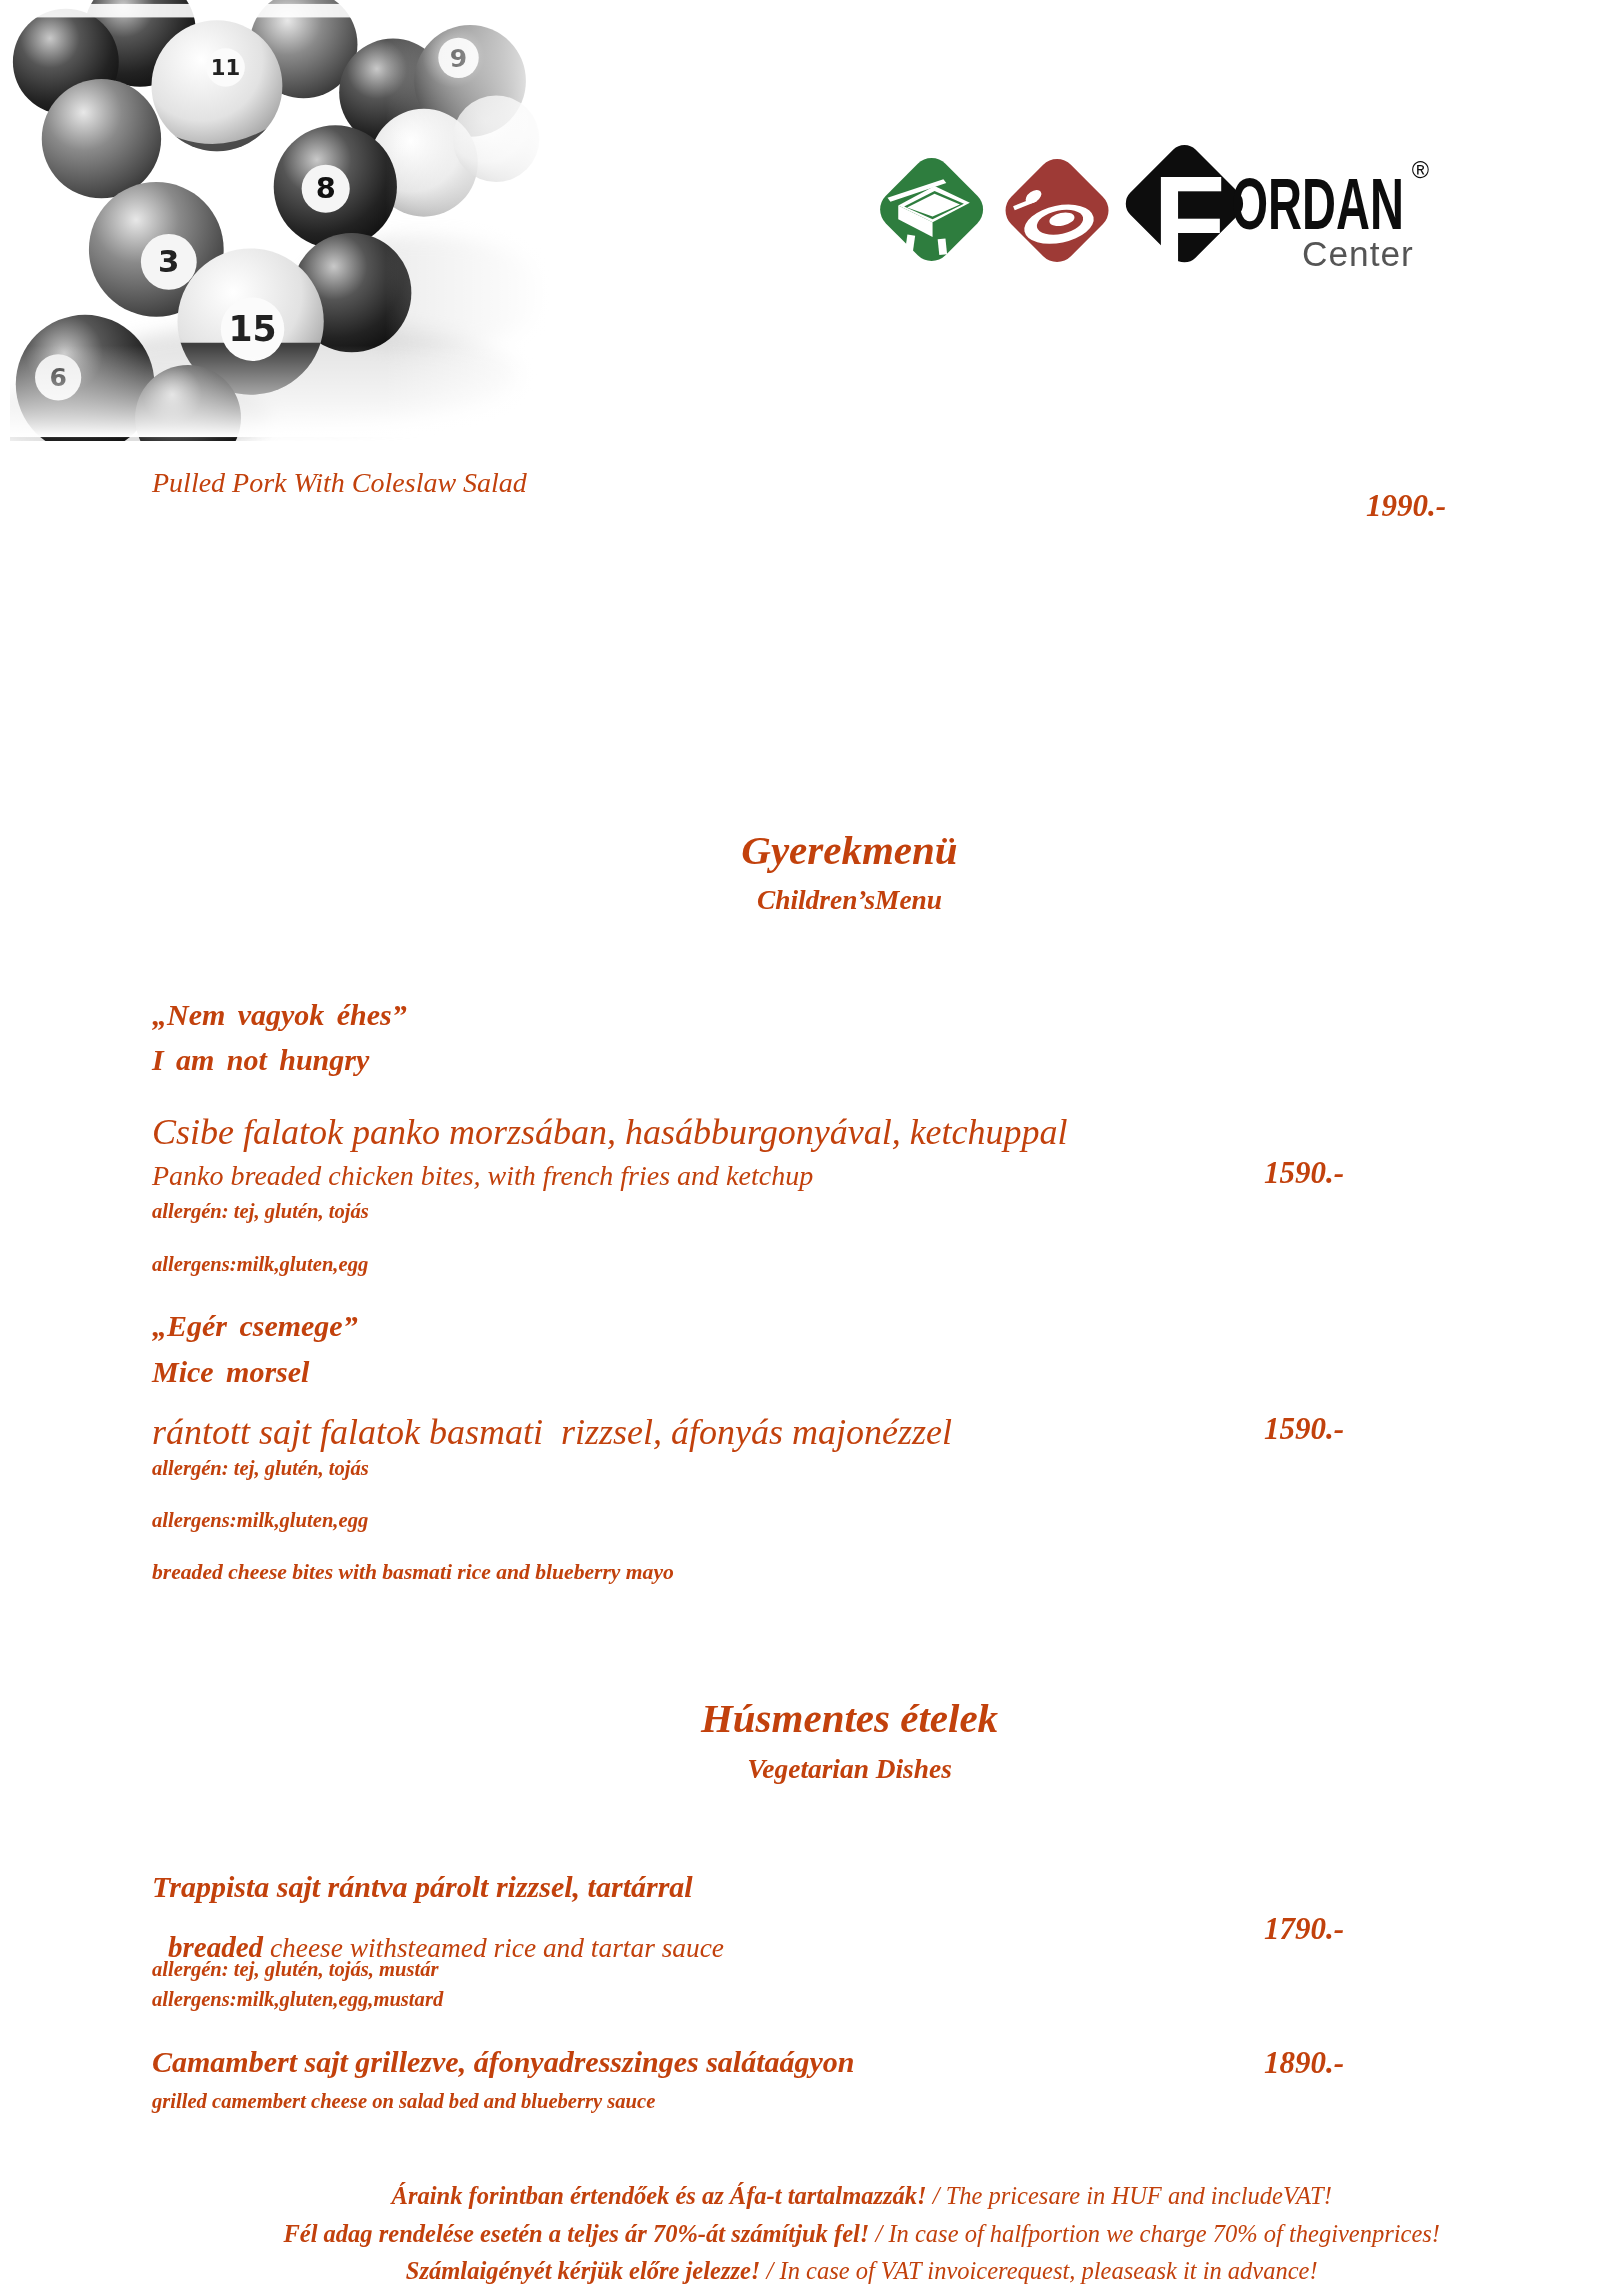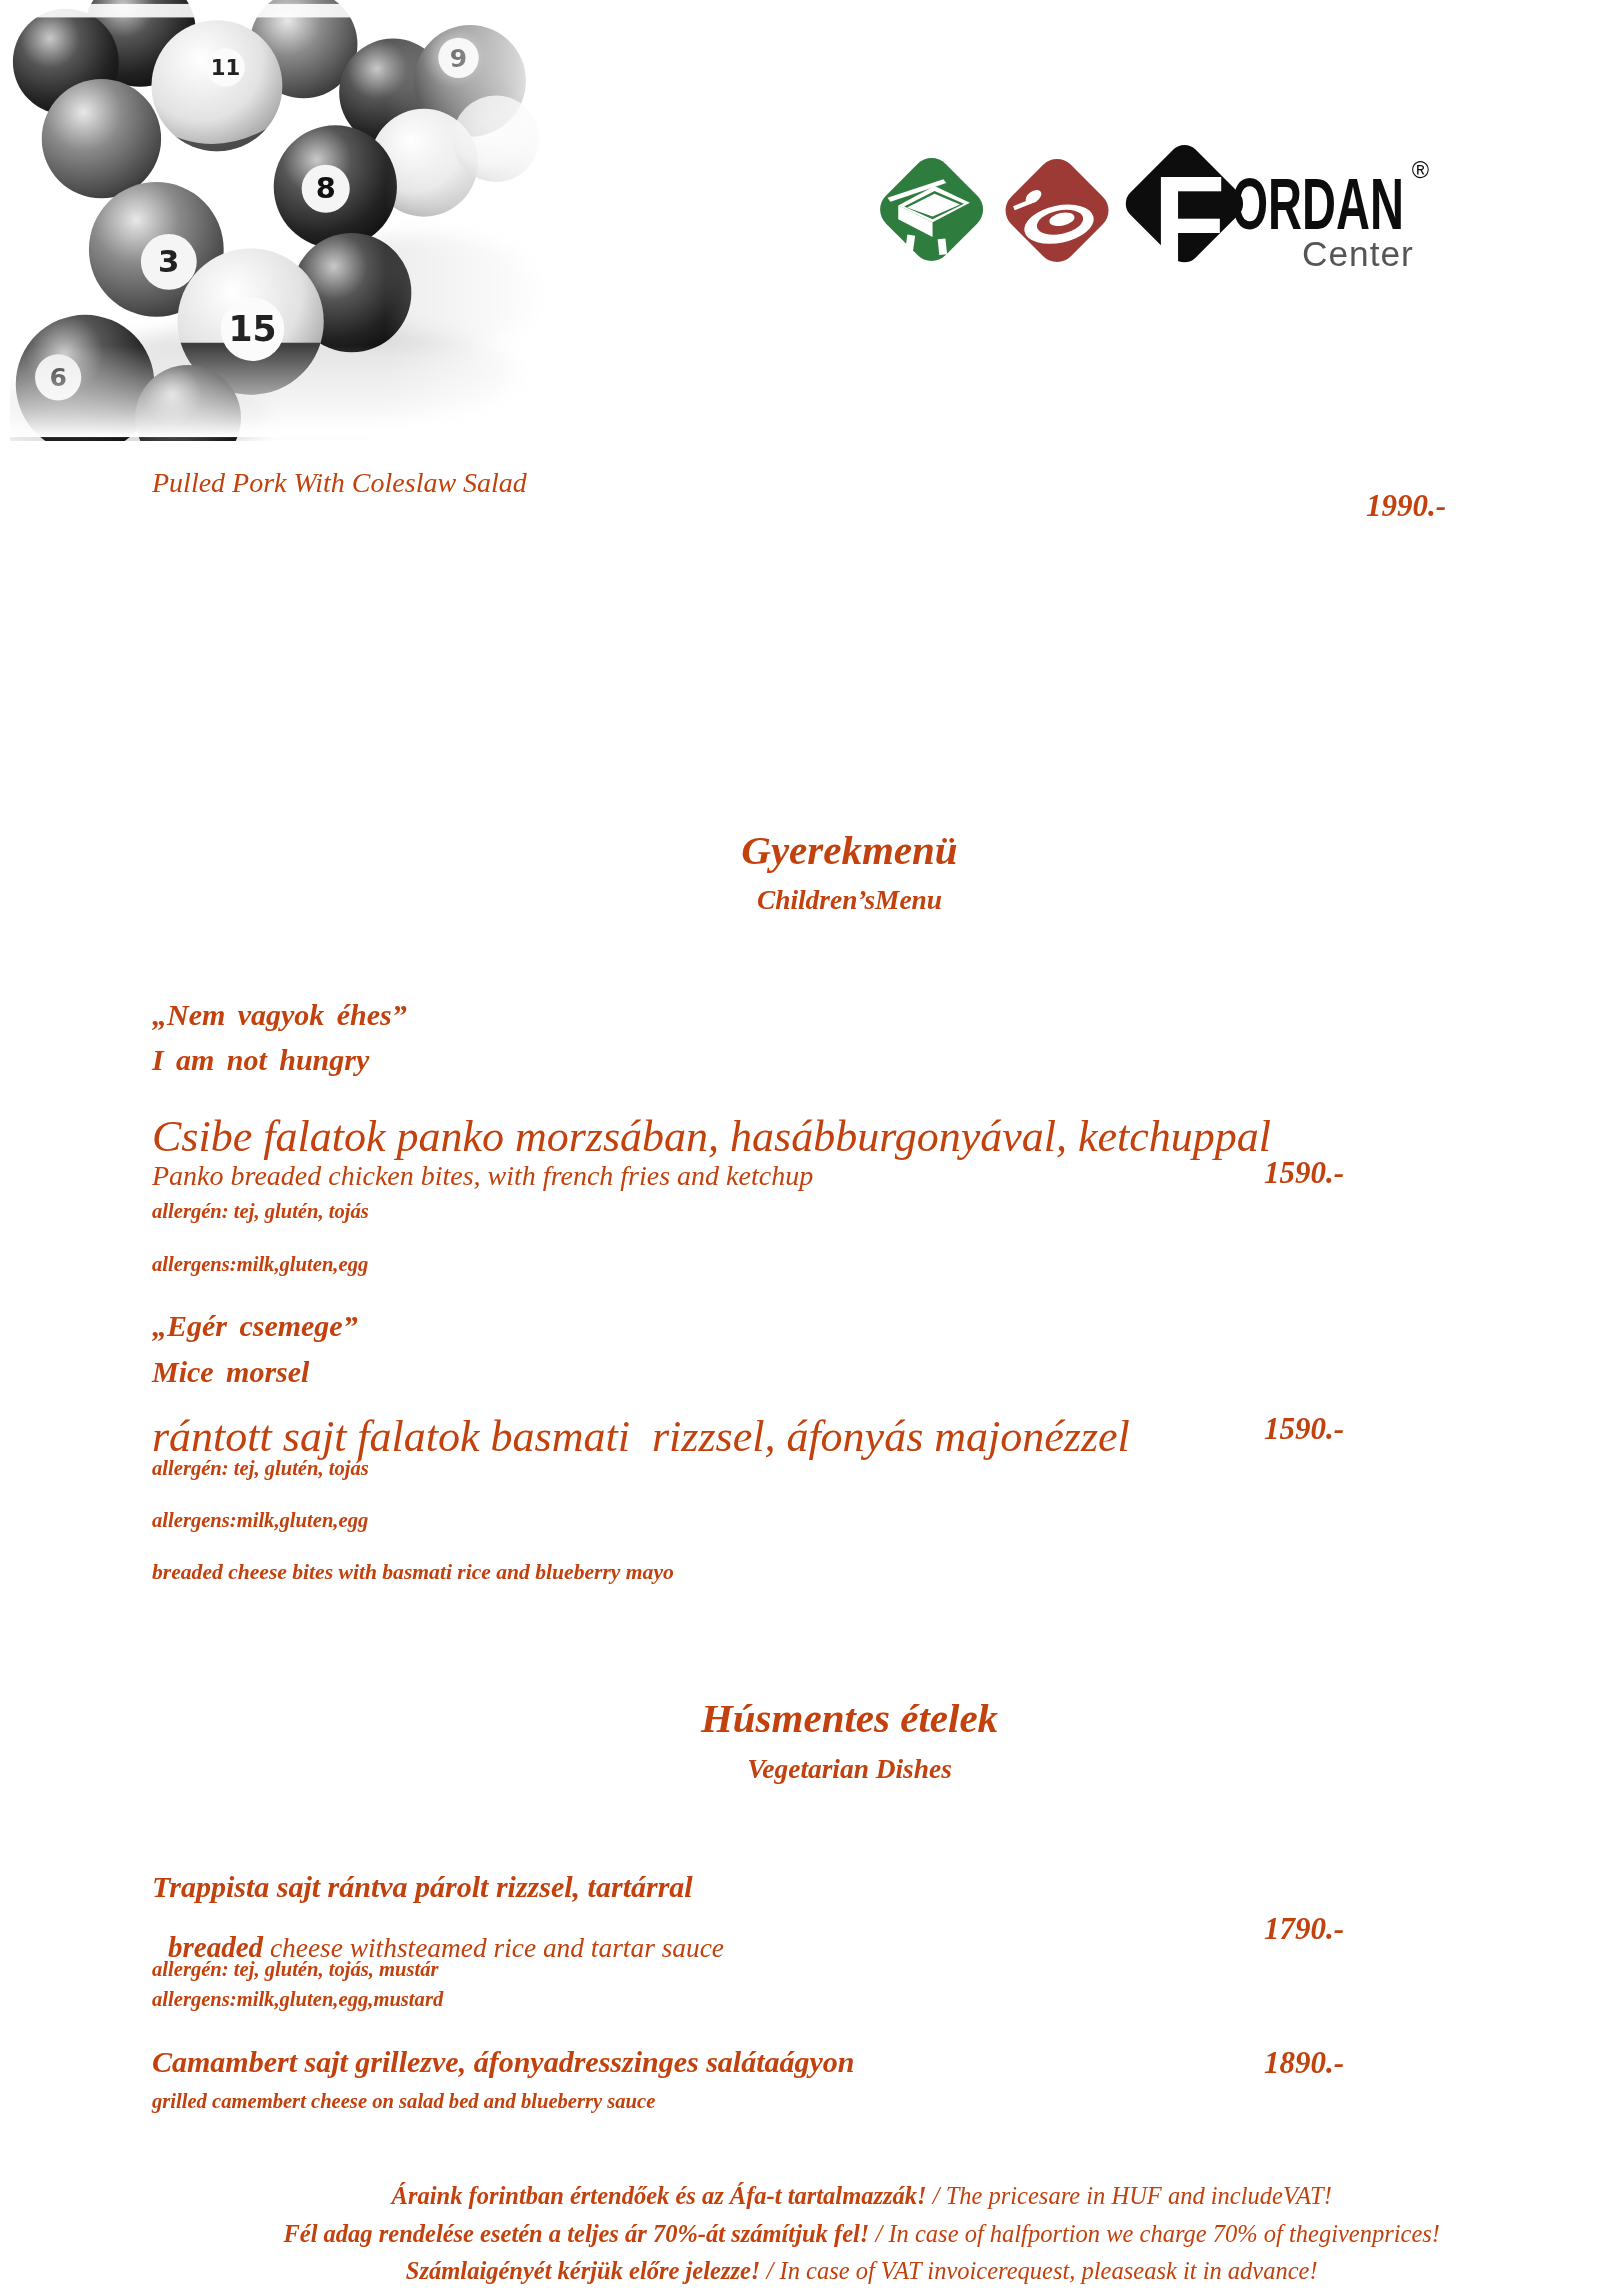--- a/index.html
+++ b/index.html
@@ -6,21 +6,21 @@
   .page{
     position:relative;width:1621px;height:2293px;background:#ffffff;
     overflow:hidden;font-family:"Liberation Serif",serif;color:#c2410c;
     margin:0 auto;
   }
   .abs{position:absolute;}
   .row{position:absolute;left:152px;white-space:pre-wrap;}
   .centered{position:absolute;left:78px;width:1543px;text-align:center;white-space:pre-wrap;}
   .t-item{font-size:29px;font-weight:bold;font-style:italic;}
   .t-sub{font-size:28px;font-style:italic;}
-  .t-desc{font-size:44px;font-style:italic;}
+  .t-desc{font-size:36px;font-style:italic;}
   .t-quote{font-size:30px;font-weight:bold;font-style:italic;word-spacing:4.9px;}
   .t-allergen{font-size:20.6px;font-weight:bold;font-style:italic;}
   .t-small-en{font-size:21.6px;font-weight:bold;font-style:italic;}
   .h1{font-size:41px;font-weight:bold;font-style:italic;}
   .h2{font-size:27.4px;font-weight:bold;font-style:italic;}
   .price{position:absolute;font-size:31px;font-weight:bold;font-style:italic;}
   .mix-bold{font-size:29px;font-weight:bold;font-style:italic;}
   .mix-rest{font-size:27.4px;font-weight:normal;font-style:italic;}
   .f-line{font-size:24.5px;}
   .f-hu{font-weight:bold;font-style:italic;}

